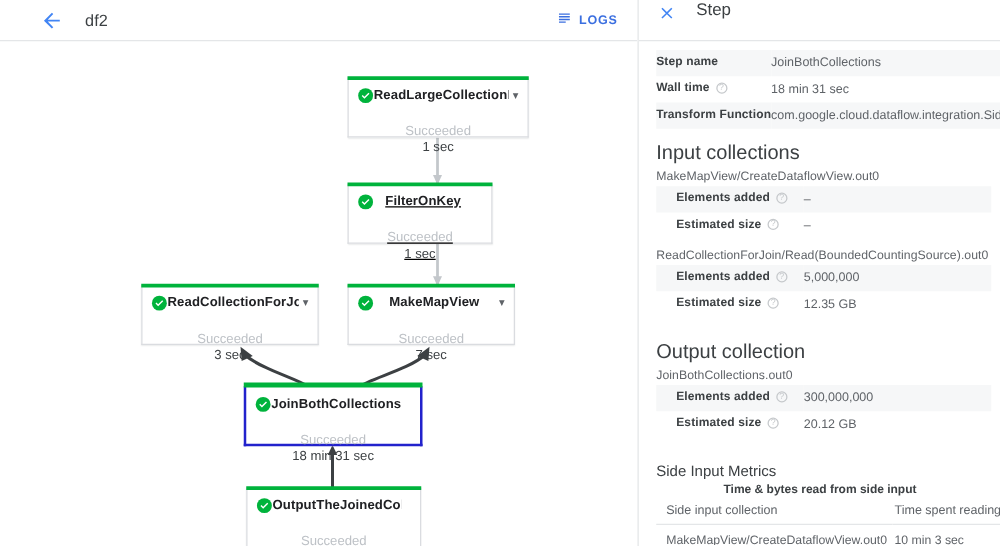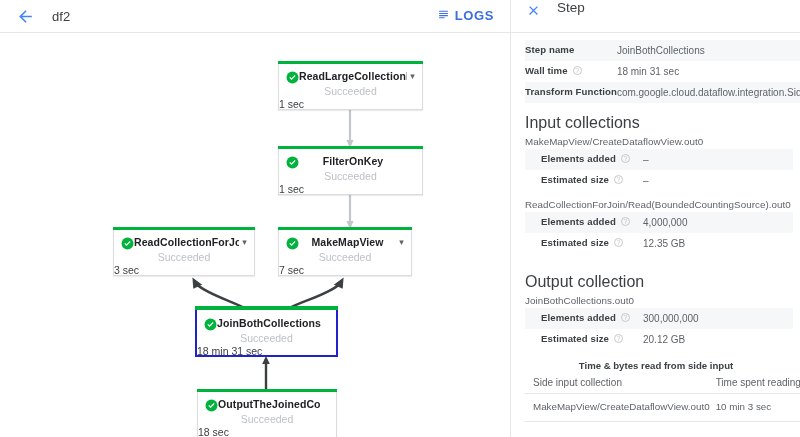--- a/index.html
+++ b/index.html
@@ -21,42 +21,42 @@
     background: #ffffff;
     overflow: hidden;
     flex: 0 0 510px;
   }
   .left-header {
     position: relative;
     height: 33px;
     border-bottom: 1px solid #e4e6e8;
     display: flex;
     align-items: center;
-    padding: 0 8px 0 14px;
+    padding: 0 8px 0 30px;
     background: #fff;
   }
   .back-arrow {
     width: 22px; height: 22px;
     display: flex; align-items: center; justify-content: center;
     color: #4285f4;
     cursor: pointer;
     flex: 0 0 auto;
   }
   .job-title {
     margin-left: 16px;
     font-size: 13px;
     color: #3c4043;
     letter-spacing: .1px;
     font-weight: 400;
   }
   .header-spacer { flex: 1 1 auto; }
   .logs-btn {
-    display: flex; align-items: flex-start; gap: 5px;
+    display: flex; align-items: center; gap: 5px;
     color: #3b6fe0;
-    font-size: 13px;
+    font-size: 10px;
     font-weight: bold;
     letter-spacing: .6px;
     cursor: pointer;
     padding: 4px 8px 4px 4px;
     border-radius: 3px;
   }
   .logs-icon { display: block; }
 
   
   .graph-canvas {
@@ -118,23 +118,24 @@
     color: #5f6368;
     font-size: 9px;
     line-height: 9px;
     text-align: center;
   }
   .chevron.hidden { visibility: hidden; }
   .gnode-status {
     text-align: center;
     font-size: 10.5px;
     color: #bdc1c6;
-    margin-top: 1px;
+    margin-top: 15px;
   }
   .gnode-time {
+    text-align: center;
     font-size: 10.5px;
     color: #3c4043;
     margin-top: 1px;
   }
 
   
   .right-pane {
     position: relative;
     width: 290px; height: 437px;
     flex: 0 0 290px;
@@ -297,21 +298,21 @@
               <span class="status-icon"><svg width="13" height="13" viewBox="0 0 24 24" aria-hidden="true">
                   <circle cx="12" cy="12" r="11" fill="#00b33c"></circle>
                   <path d="M10.2 16.6l-4-4 1.5-1.5 2.5 2.5 6-6 1.5 1.5z" fill="#ffffff"></path>
                 </svg></span>
               <span class="gnode-name">ReadLargeCollectionFr…</span>
               <span class="chevron">▾</span>
             </div>
             <div class="gnode-status">Succeeded</div>
             <div class="gnode-time">1 sec</div>
           </div>
-          <div class="gnode" style="left: 278px; top: 113px; width: 145px; height: 48px;">
+          <div class="gnode" style="left: 278px; top: 113px; width: 116px; height: 48px; text-decoration: underline;">
             <div class="topbar"></div>
             <div class="row1">
               <span class="status-icon"><svg width="13" height="13" viewBox="0 0 24 24" aria-hidden="true">
                   <circle cx="12" cy="12" r="11" fill="#00b33c"></circle>
                   <path d="M10.2 16.6l-4-4 1.5-1.5 2.5 2.5 6-6 1.5 1.5z" fill="#ffffff"></path>
                 </svg></span>
               <span class="gnode-name">FilterOnKey</span>
               <span class="chevron hidden">▾</span>
             </div>
             <div class="gnode-status">Succeeded</div>
@@ -417,21 +418,21 @@
                 <td class="v">–</td>
               </tr>
             </tbody>
           </table>
           <div class="spacer-8"></div>
           <div class="coll-name">ReadCollectionForJoin/Read(BoundedCountingSource).out0</div>
           <table class="kv sub-indent" style="margin-top: 0px;">
             <tbody>
               <tr class="alt">
                 <td class="k"><span>Elements added</span><span class="help">?</span></td>
-                <td class="v">4,000,000</td>
+                <td class="v">5,000,000</td>
               </tr>
               <tr>
                 <td class="k"><span>Estimated size</span><span class="help">?</span></td>
                 <td class="v">12.35 GB</td>
               </tr>
             </tbody>
           </table>
           <div class="spacer-8"></div>
         </div>
 
@@ -446,20 +447,21 @@
               </tr>
               <tr>
                 <td class="k"><span>Estimated size</span><span class="help">?</span></td>
                 <td class="v">20.12 GB</td>
               </tr>
             </tbody>
           </table>
           <div class="spacer-8"></div>
         </div>
 
+      <div class="sec-title-bold">Side Input Metrics</div>
       <div class="sub-head">Time &amp; bytes read from side input</div>
       <table class="sidetbl">
         <thead>
             <tr id="side-head">
               <th class="c1">Side input collection</th>
               <th class="c2">Time spent reading</th>
             </tr>
           </thead>
         <tbody id="side-body">
             <tr>

